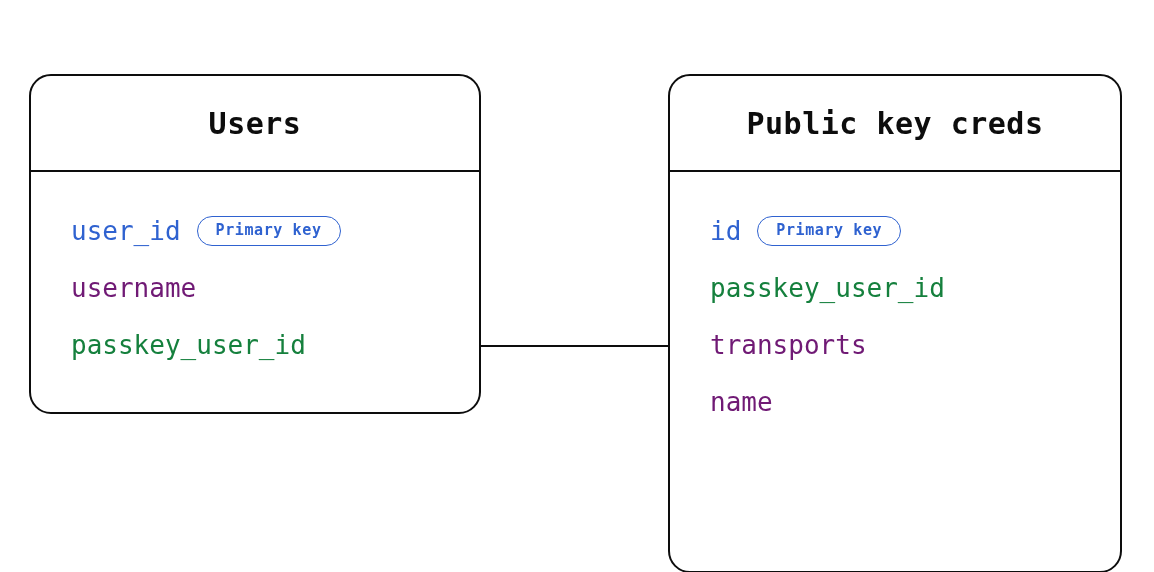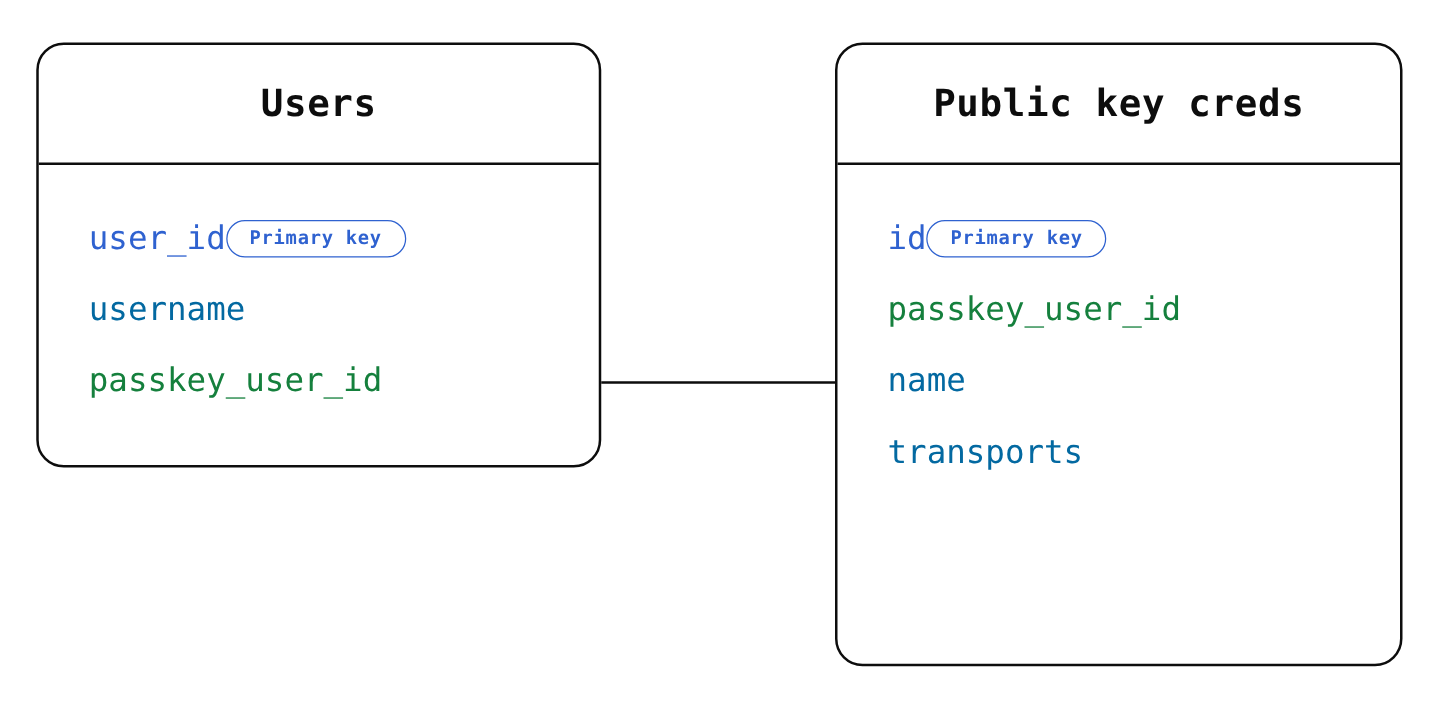--- a/index.html
+++ b/index.html
@@ -12,20 +12,21 @@
     height: 572px;
     position: relative;
     overflow: hidden;
     font-family: "DejaVu Sans Mono", "Liberation Mono", monospace;
     -webkit-font-smoothing: antialiased;
   }
 
   #diagram {
     position: absolute;
     inset: 0;
+    margin-top: 40px;
   }
 
   
   .connector {
     position: absolute;
     background: #0d0d0d;
     height: 2px;
   }
 
   
@@ -69,28 +70,29 @@
     top: 96px;
     padding-left: 40px;
     padding-top: 30px;
     box-sizing: border-box;
   }
 
   .field-row {
     height: 57px;
     display: flex;
     align-items: center;
+    gap: 16px;
     white-space: nowrap;
     text-align: right;
   }
 
   .field-name {
     font-size: 26px;
     line-height: 1;
-    color: #0369a1;
+    color: #701a75;
   }
   .field-name.accent-blue   { color: #2f62d0; }
   .field-name.accent-orange { color: #15803d; }
 
   .pill {
     display: inline-flex;
     align-items: center;
     justify-content: center;
     box-sizing: border-box;
     height: 30px;
@@ -130,20 +132,20 @@
       <div class="entity-divider"></div>
       <div class="field-list">
         <div class="field-row">
           <span class="field-name accent-blue">id</span>
           <span class="pill">Primary key</span>
         </div>
         <div class="field-row">
           <span class="field-name accent-orange">passkey_user_id</span>
         </div>
         <div class="field-row">
-          <span class="field-name ">name</span>
+          <span class="field-name ">transports</span>
         </div>
         <div class="field-row">
-          <span class="field-name ">transports</span>
+          <span class="field-name ">name</span>
         </div>
       </div>
     </div>
   </div>
 
 </body></html>

